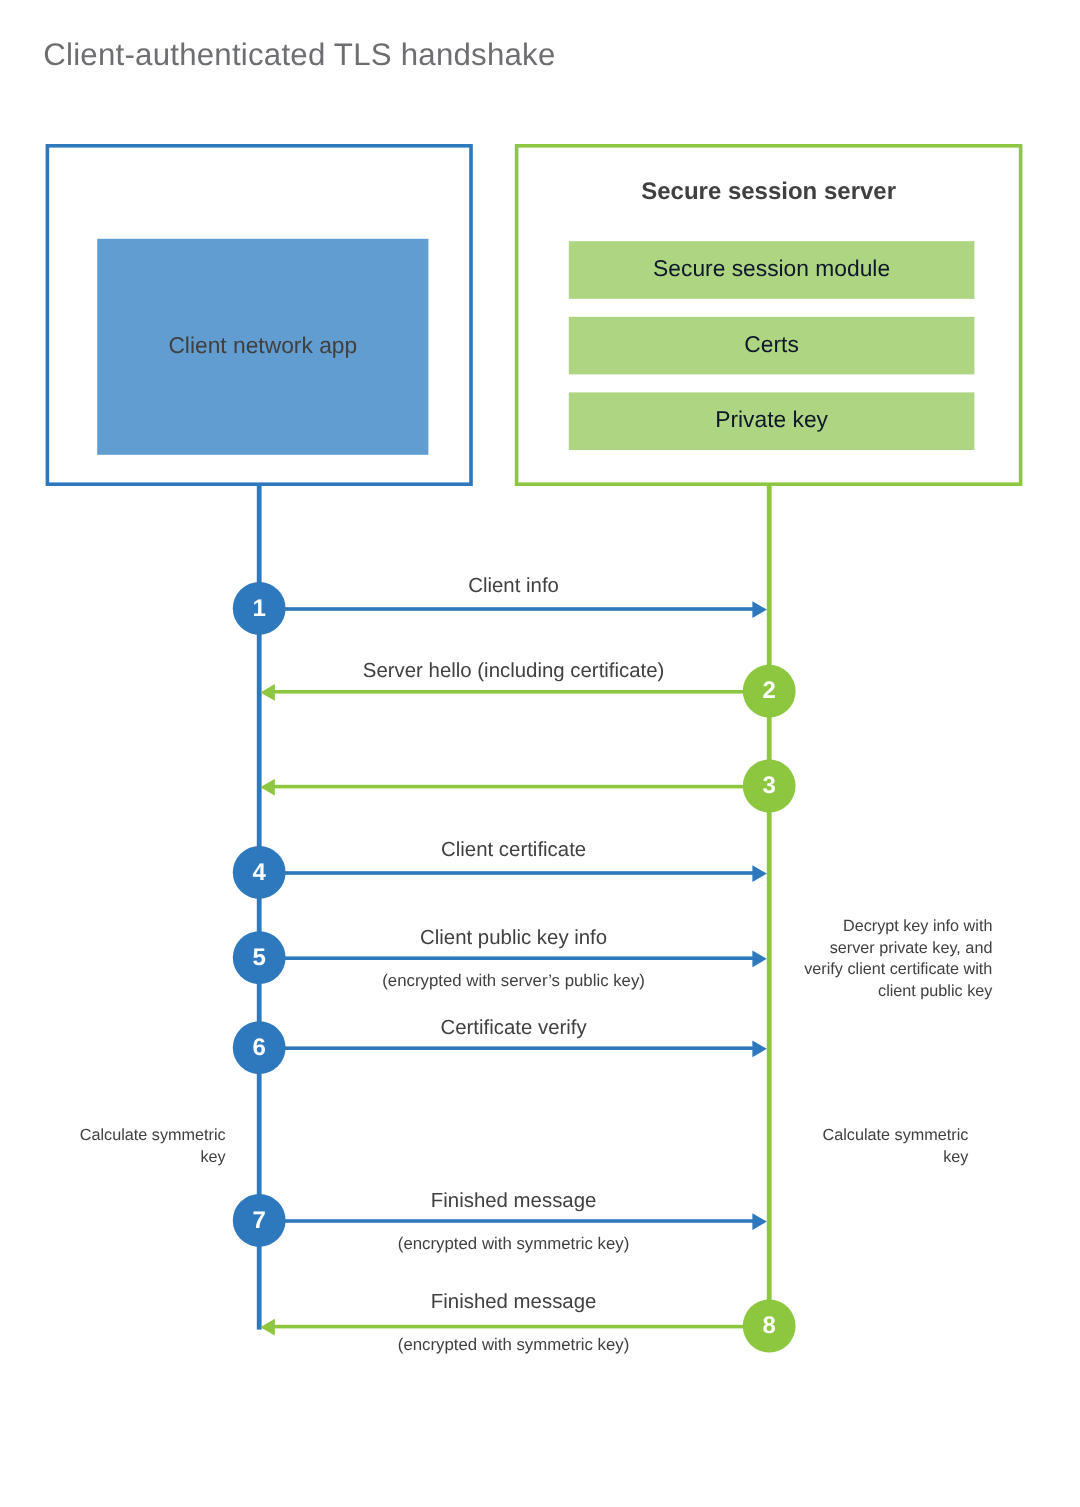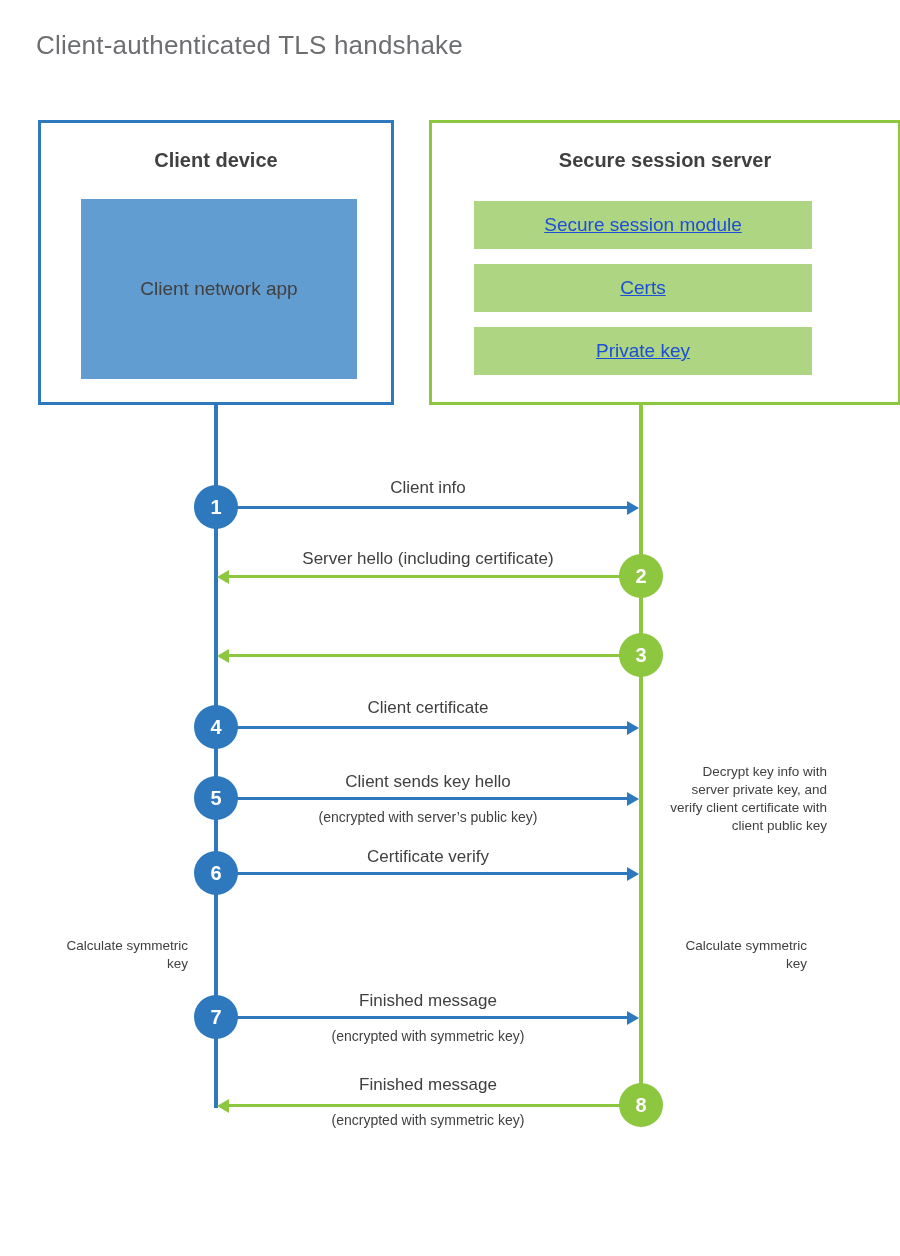--- a/index.html
+++ b/index.html
@@ -41,21 +41,21 @@
   #client-box {
     left: 38px;
     top: 120px;
     width: 356px;
     height: 285px;
     border: 3px solid #2e79bd;
   }
   #server-box {
     left: 429px;
     top: 120px;
-    width: 472px;
+    width: 423px;
     height: 285px;
     border: 3px solid #8dc63f;
   }
   .party-title {
     position: absolute;
     left: 0;
     right: 0;
     top: 26px;
     text-align: center;
     font-size: 20px;
@@ -88,24 +88,23 @@
     position: absolute;
     left: 42px;
     width: 338px;
     height: 48px;
     background: #aed581;
     display: flex;
     align-items: center;
     justify-content: center;
   }
   .server-bar .bar-label {
-    color: #1d4ed8;
+    color: #0f172a;
     font-size: 19px;
     font-weight: 400;
-    text-decoration: underline;
   }
   #server-bar-0 { top: 78px; }
   #server-bar-1 { top: 141px; }
   #server-bar-2 { top: 204px; }
 
   
   .lifeline {
     position: absolute;
     width: 4px;
   }
@@ -193,21 +192,20 @@
   .side-note.right { text-align: right; }
 </style>
 </head>
 <body>
 
 <div id="canvas">
 
   <div id="title">Client-authenticated TLS handshake</div>
 
   <div class="party-box" id="client-box">
-    <div class="party-title">Client device</div>
     <div id="client-app">
       <div class="app-label">Client network app</div>
     </div>
   </div>
 
   <div class="party-box" id="server-box">
     <div class="party-title">Secure session server</div>
     <div class="server-bar" id="server-bar-0">
       <div class="bar-label">Secure session module</div>
     </div>
@@ -238,21 +236,21 @@
     <span class="head left"></span>
   </div>
   <div class="step-circle server" style="top:633px;">3</div>
 
   <div class="msg-label" style="left:216px; top:698px; width:424px;">Client certificate</div>
   <div class="arrow blue" style="left:216px; top:726px; width:412px;">
     <span class="head right"></span>
   </div>
   <div class="step-circle client" style="top:705px;">4</div>
 
-  <div class="msg-label" style="left:216px; top:772px; width:424px;">Client sends key hello</div>
+  <div class="msg-label" style="left:216px; top:772px; width:424px;">Client public key info</div>
   <div class="arrow blue" style="left:216px; top:797px; width:412px;">
     <span class="head right"></span>
   </div>
   <div class="msg-sublabel" style="left:216px; top:809px; width:424px;">(encrypted with server’s public key)</div>
   <div class="step-circle client" style="top:776px;">5</div>
 
   <div class="msg-label" style="left:216px; top:847px; width:424px;">Certificate verify</div>
   <div class="arrow blue" style="left:216px; top:872px; width:412px;">
     <span class="head right"></span>
   </div>

